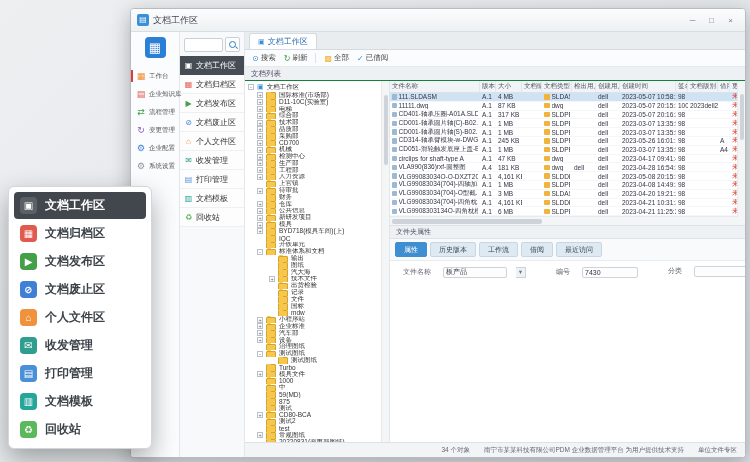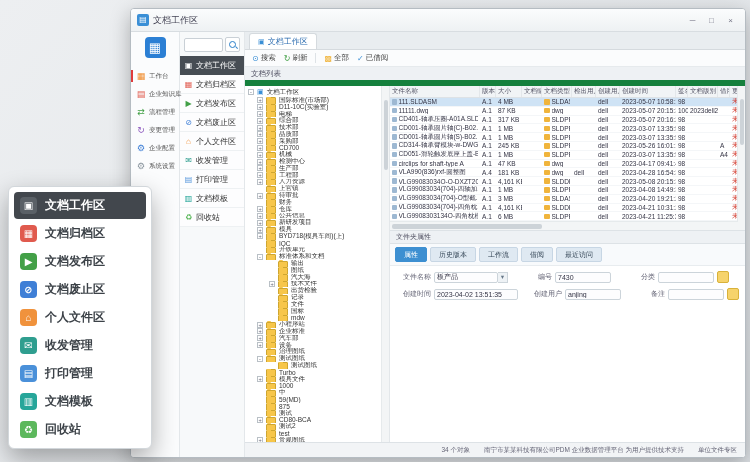--- a/index.html
+++ b/index.html
@@ -59,21 +59,21 @@
     border:1px solid #d5dade;border-bottom:none;border-radius:3px 3px 0 0;padding:0 8px;
     font-size:8px;color:#2b6cb0;}
   .tab-icon{font-size:7px;color:#3a8fd6;}
 
   .toolbar{height:16px;flex:0 0 auto;display:flex;align-items:center;gap:8px;padding:0 7px;
     background:#fbfcfd;border-bottom:1px solid #e6eaed;font-size:7.5px;color:#444;}
   .tool-btn{display:flex;align-items:center;gap:2px;}
   .tool-btn:nth-of-type(2){border-right:1px solid #dde2e6;padding-right:8px;}
   .tool-icon{font-size:8px;}
 
-  .listbar{height:13px;flex:0 0 auto;background:#eef1f4;border-bottom:6px solid #15803d;
+  .listbar{height:13px;flex:0 0 auto;background:#eef1f4;border-bottom:1px solid #15803d;
     display:flex;align-items:center;padding:0 6px;font-size:7.5px;color:#556;}
 
   .content{flex:1;display:flex;min-height:0;}
 
   
   .tree{width:133px;flex:0 0 auto;border-right:1px solid #e3e7ea;position:relative;
     overflow:hidden;padding:2px 8px 0 3px;font-size:6.5px;color:#333;}
   .tree-root{display:flex;align-items:center;gap:3px;height:8px;margin-bottom:1px;}
   .root-icon{color:#3a8fd6;font-size:7px;}
   .tree-items{display:flex;flex-direction:column;}
@@ -120,21 +120,21 @@
 
   
   .detail{flex:1;display:flex;flex-direction:column;min-height:0;border-top:1px solid #dde2e6;}
   .detailbar{height:12px;flex:0 0 auto;background:#eef1f4;border-bottom:1px solid #dde2e6;
     display:flex;align-items:center;padding:0 6px;font-size:7px;color:#556;}
   .dtabs{flex:0 0 auto;display:flex;gap:3px;padding:3px 5px;background:#f8fafc;border-bottom:1px solid #e8ecef;}
   .dtab{font-size:7px;padding:1.5px 8px;background:#dfe9f2;color:#345;border:1px solid #c7d6e4;border-radius:2px;}
   .dtab.active{background:#3d8fd1;color:#fff;border-color:#3d8fd1;}
   .dform{flex:1;padding:5px 7px;display:flex;flex-direction:column;gap:5px;background:#fff;}
   .frow{display:flex;gap:10px;align-items:center;}
-  .fgroup{display:flex;align-items:center;gap:3px;}
+  .fgroup{display:flex;gap:12px;}
   .flabel{font-size:7px;color:#667;width:34px;text-align:right;flex:0 0 auto;}
   .finput{height:11px;border:1px solid #ccd4da;border-radius:2px;font-size:7px;padding:0 2px;
     background:#fdfdfe;color:#334;outline:none;box-sizing:border-box;}
   .w64{width:64px}.w56{width:56px}.w84{width:84px}
   .combo{width:10px;height:11px;border:1px solid #ccd4da;border-left:none;background:#eef2f5;
     font-size:5.5px;display:flex;align-items:center;justify-content:center;color:#678;box-sizing:border-box;margin-left:-3px;}
   .picker{width:10px;height:10px;background:#f6d36b;border:1px solid #d9b23a;border-radius:2px;flex:0 0 auto;}
 
   .statusbar{height:14px;flex:0 0 auto;background:#f2f4f6;border-top:1px solid #dde2e6;
     display:flex;align-items:center;justify-content:flex-end;gap:14px;padding:0 8px;
@@ -1013,35 +1013,20 @@
                   <span class="fgroup">
                     <span class="flabel">编号</span>
                     <input class="finput w56" readonly="" value="7430" style="">
                   </span>
                   <span class="fgroup">
                     <span class="flabel">分类</span>
                     <input class="finput w56" readonly="" value="" style="">
                     <span class="picker"></span>
                   </span>
                 </div>
-                <div class="frow">
-                  <span class="fgroup">
-                    <span class="flabel">创建时间</span>
-                    <input class="finput w84" readonly="" value="2023-04-02 13:51:35" style="">
-                  </span>
-                  <span class="fgroup">
-                    <span class="flabel">创建用户</span>
-                    <input class="finput w56" readonly="" value="anjing" style="">
-                  </span>
-                  <span class="fgroup">
-                    <span class="flabel">备注</span>
-                    <input class="finput w56" readonly="" value="" style="">
-                    <span class="picker"></span>
-                  </span>
-                </div>
               </div>
             </div>
           </div>
         </div>
 
         <div class="statusbar">
           <span>34 个对象</span>
           <span>南宁市某某科技有限公司PDM 企业数据管理平台 为用户提供技术支持</span>
           <span>单位文件专区</span>
         </div>

